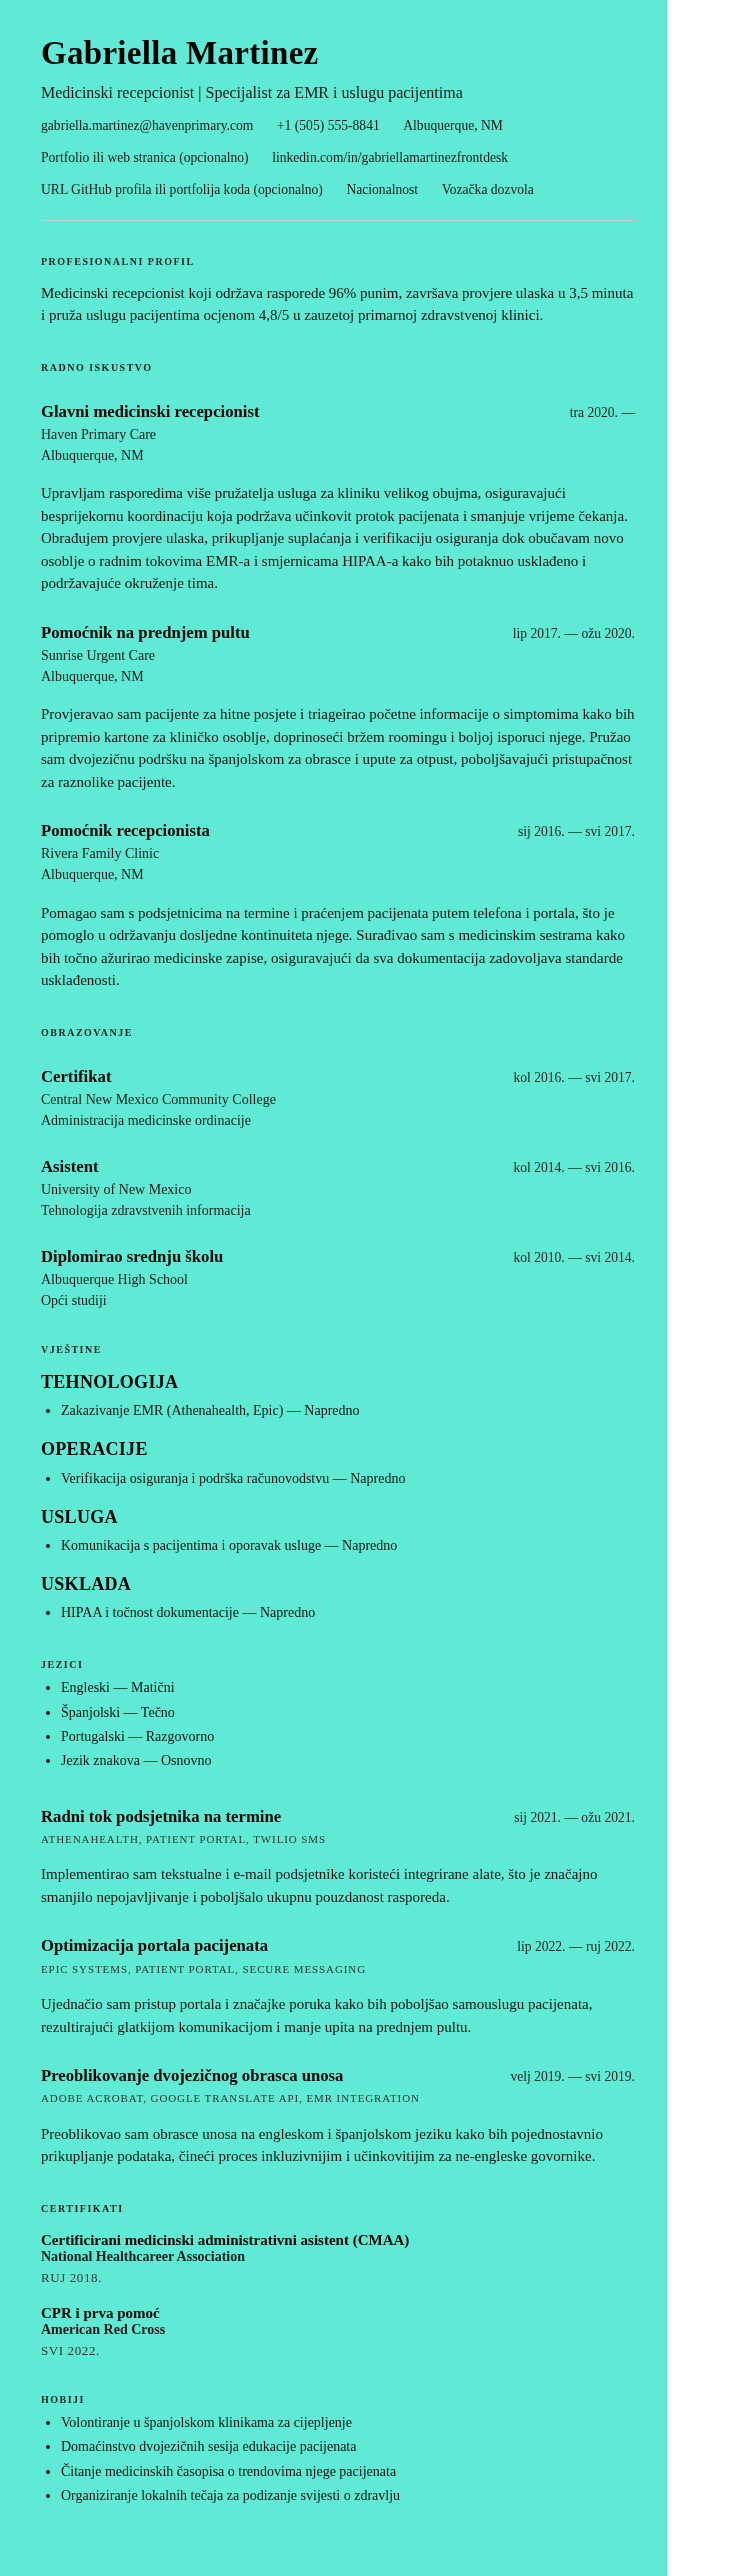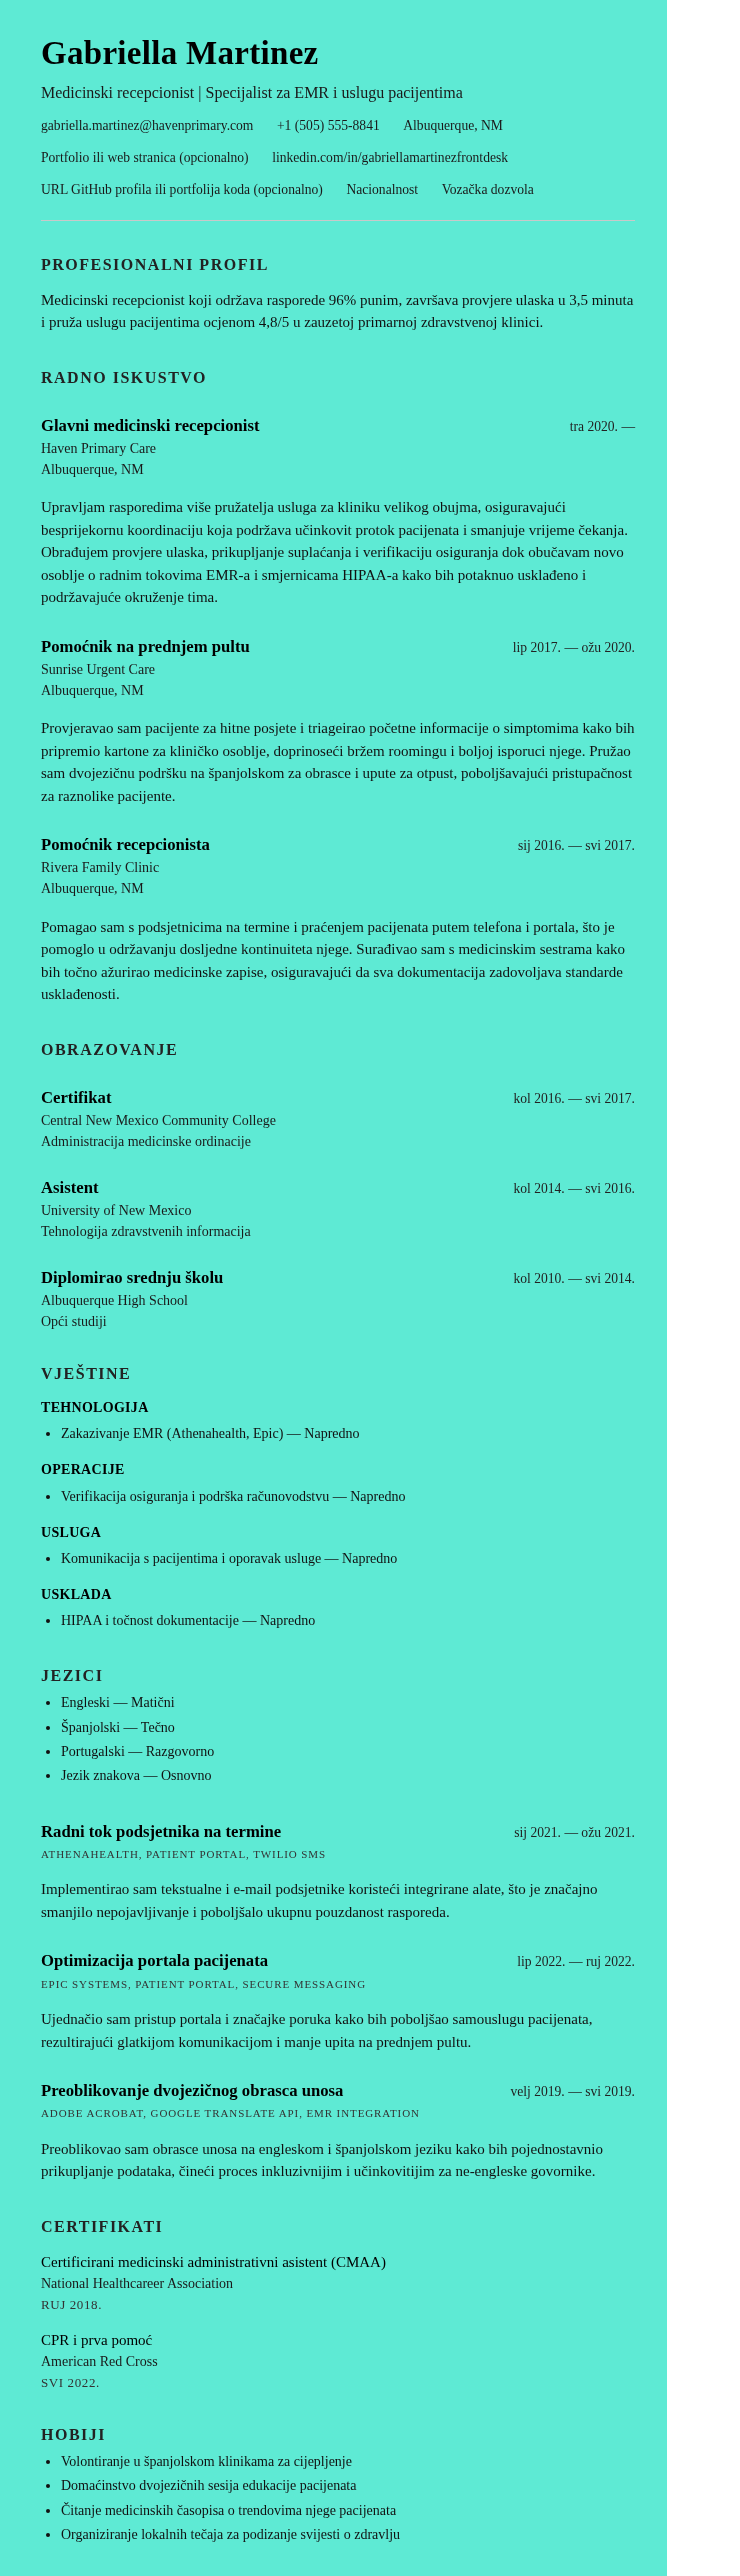--- a/index.html
+++ b/index.html
@@ -40,21 +40,21 @@
   }
   .divider {
     border: none;
     border-top: 0.6px solid #c9c9c9;
     margin-top: 22px;
   }
 
   
   .section { margin-top: 35px; }
   .section-heading {
-    font-size: 16px;
+    font-size: 10px;
     font-weight: 700;
     letter-spacing: 1.5px;
     color: #222222;
     text-transform: uppercase;
   }
 
   .body-text {
     font-size: 15px;
     line-height: 1.5;
     margin-top: 15px;
@@ -96,47 +96,47 @@
     font-size: 11px;
     letter-spacing: 0.9px;
     margin-top: 6.2px;
     color: #333333;
     text-transform: uppercase;
   }
 
   
   .skill-group { margin-top: 17.3px; }
   .skill-group-name {
-    font-size: 14px;
+    font-size: 18px;
     font-weight: 700;
     letter-spacing: 0.3px;
     color: #000000;
     text-transform: uppercase;
   }
   ul.bullets {
     list-style: disc;
     padding-left: 20px;
     margin-top: 7.4px;
     font-size: 14px;
     line-height: 1.55;
     color: #111111;
   }
   ul.bullets li { margin-top: 2.5px; }
 
   
   .cert-entry { margin-top: 18.5px; }
   .cert-title {
     font-size: 15px;
-    font-weight: 400;
+    font-weight: 700;
     color: #000000;
   }
   .cert-org {
     font-size: 14px;
-    margin-top: 5px;
     color: #1a1a1a;
+    font-weight: bold;
   }
   .cert-date {
     font-size: 13px;
     letter-spacing: 0.6px;
     margin-top: 5px;
     color: #333333;
     text-transform: uppercase;
   }
 </style>
 </head>

